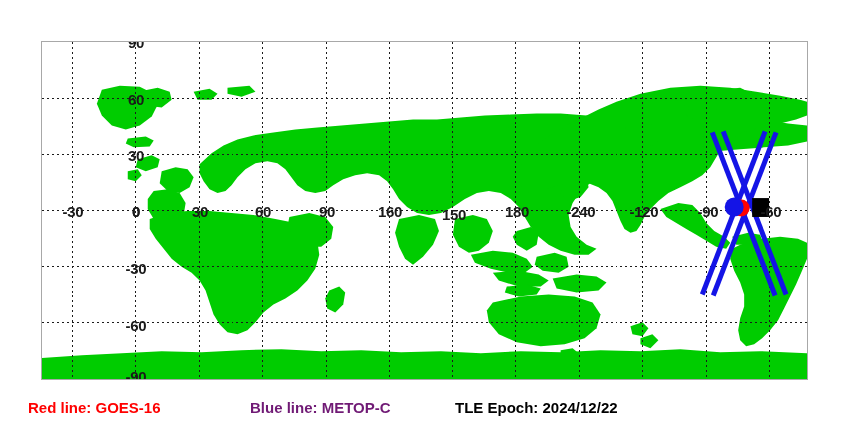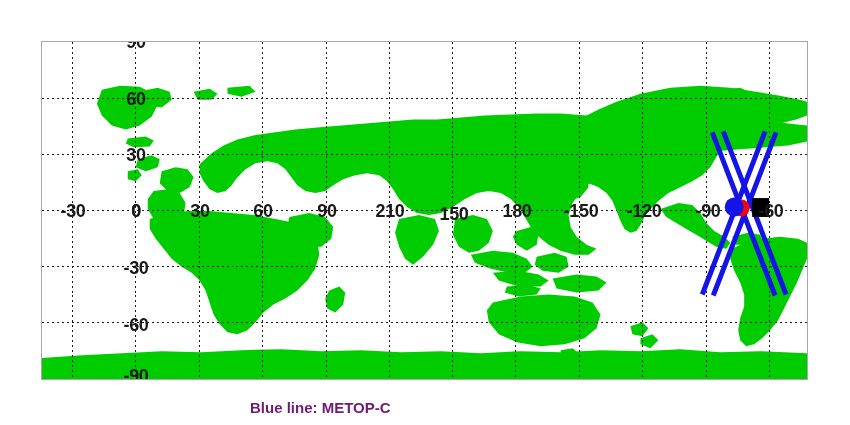--- a/index.html
+++ b/index.html
@@ -50,21 +50,21 @@
     stroke: #1a1a1a;
     stroke-width: 1;
     stroke-dasharray: 2 3;
     shape-rendering: crispEdges;
   }
 
   
   .tick-label {
     position: absolute;
     font-family: "Liberation Sans", sans-serif;
-    font-size: 18px;
+    font-size: 15px;
     font-weight: bold;
     color: #1a1a1a;
     white-space: nowrap;
     transform: translate(-50%, -50%);
     line-height: 1;
     letter-spacing: -0.3px;
   }
 
   
   .track-blue {
@@ -250,35 +250,37 @@
       <circle class="sat-marker-blue" cx="694" cy="166" r="9.5"></circle>
 
       <rect class="label-backdrop" x="712" y="157" width="17" height="19"></rect>
     </svg>
 
     <div class="tick-label" style="left:31px;  top:169px;">-30</div>
     <div class="tick-label" style="left:94px;  top:169px;">0</div>
     <div class="tick-label" style="left:158px; top:169px;">30</div>
     <div class="tick-label" style="left:221px; top:169px;">60</div>
     <div class="tick-label" style="left:285px; top:169px;">90</div>
-    <div class="tick-label" style="left:348px; top:169px;">210</div>
+    <div class="tick-label" style="left:348px; top:169px;">160</div>
     <div class="tick-label" style="left:412px; top:172px;">150</div>
     <div class="tick-label" style="left:475px; top:169px;text-align:right;">180</div>
-    <div class="tick-label" style="left:539px; top:169px;">-150</div>
+    <div class="tick-label" style="left:539px; top:169px;">-240</div>
     <div class="tick-label" style="left:602px; top:169px;">-120</div>
     <div class="tick-label" style="left:666px; top:169px;">-90</div>
     <div class="tick-label" style="left:729px; top:169px; color:#1a1a1a;">-60</div>
 
     <div class="tick-label" style="left:94px; top:0px;">90</div>
     <div class="tick-label" style="left:94px; top:56.5px;">60</div>
     <div class="tick-label" style="left:94px; top:113px;">30</div>
     <div class="tick-label" style="left:94px; top:169px;">0</div>
     <div class="tick-label" style="left:94px; top:226px;">-30</div>
     <div class="tick-label" style="left:94px; top:282.5px;">-60</div>
     <div class="tick-label" style="left:94px; top:334px;">-90</div>
 
   </div>
 
   <div id="footer">
+    <div class="legend-entry" id="legend-red">Red line: GOES-16</div>
     <div class="legend-entry" id="legend-blue">Blue line: METOP-C</div>
+    <div class="legend-entry" id="legend-epoch">TLE Epoch: 2024/12/22</div>
   </div>
 
 </div>
 
 </body></html>

